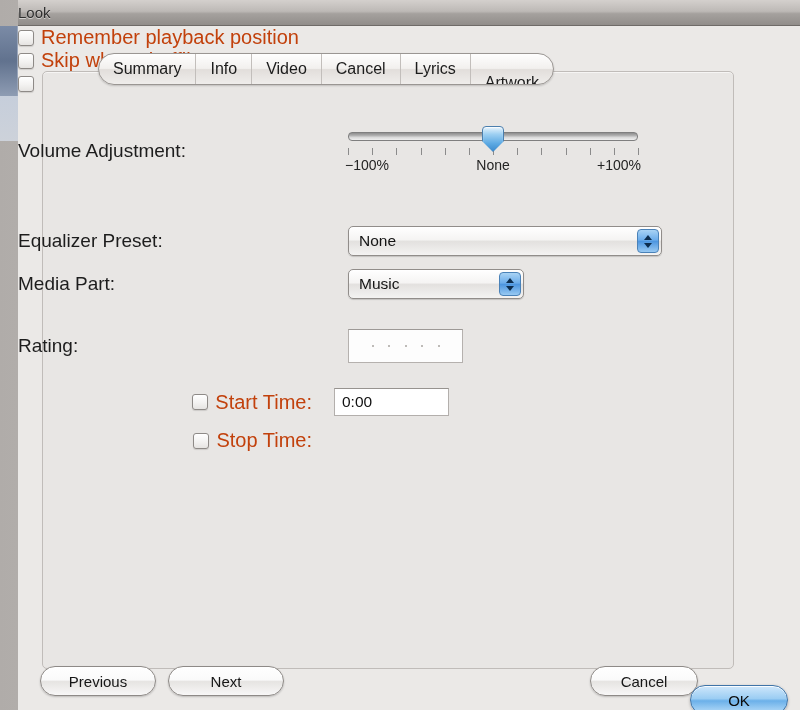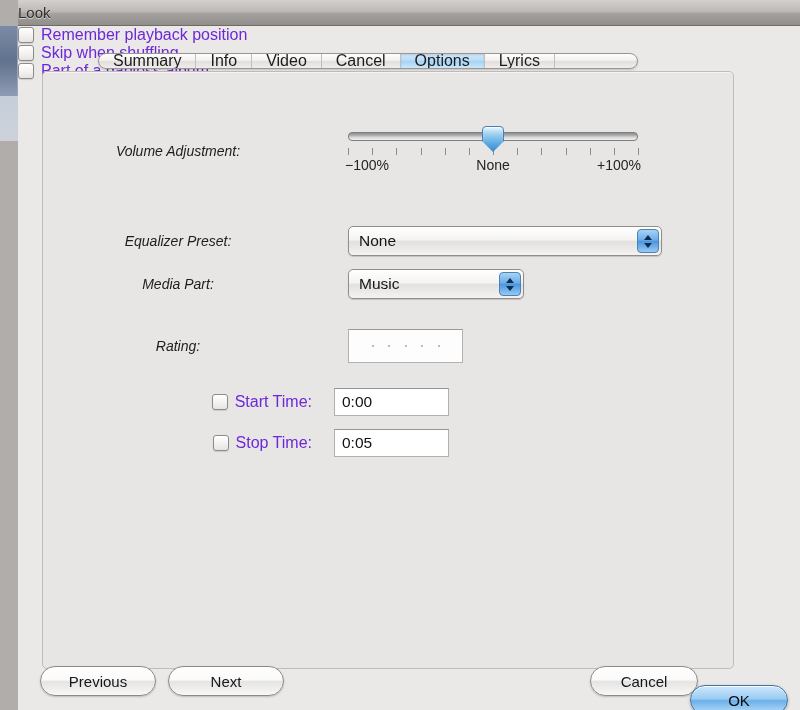--- a/index.html
+++ b/index.html
@@ -56,21 +56,21 @@
     position: absolute;
     left: 18px; top: 26px;
     width: 782px; height: 684px;
     background: #ebe9e7;
   }
 
   
   .tabbar {
     position: absolute;
     left: 80px; top: 27px;
-    height: 16px;
+    height: 32px;
     display: flex;
     border: 1px solid #9a9693;
     border-radius: 16px;
     background: linear-gradient(to bottom,#fefefe 0%,#f2f0ee 48%,#e2dedb 52%,#efedeb 100%);
     box-shadow: 0 1px 2px rgba(0,0,0,.18);
     overflow: hidden;
     z-index: 5;
   }
   .tab {
     display: flex;
@@ -96,25 +96,24 @@
     width: 692px; height: 598px;
     background: #e8e6e4;
     border: 1px solid #c0bcb9;
     border-radius: 5px;
     box-shadow: inset 0 1px 0 #f6f5f4;
   }
 
   
   .row { position: absolute; display: flex; align-items: center; }
   .flabel {
-    font-size: 14px;
+    font-size: 19px;
     color: #1d1d1d;
-    text-align: center;
+    text-align: left;
     white-space: nowrap;
-    font-style: italic;
   }
 
   
   .row-volume { left: 0; top: 100px; width: 692px; }
   .vol-label { width: 330px; padding-right: 10px; }
   .slider-wrap { position: relative; width: 290px; height: 50px; }
   .slider-track {
     position: absolute;
     left: 0; top: 6px;
     width: 290px; height: 9px;
@@ -230,22 +229,22 @@
 
   .cbox {
     width: 16px; height: 16px;
     border: 1px solid #8e8a87;
     border-radius: 3px;
     background: linear-gradient(to bottom,#ffffff 0%,#f3f2f1 55%,#e6e4e2 100%);
     box-shadow: inset 0 1px 0 #ffffff, 0 1px 1px rgba(0,0,0,.12);
     flex: 0 0 auto;
   }
   .cb-label {
-    font-size: 16px;
-    color: #6d28d9;
+    font-size: 20px;
+    color: #c2410c;
     margin-left: 7px;
     white-space: nowrap;
   }
   .time-leader {
     width: 316px;
     display: flex;
     justify-content: flex-end;
     align-items: center;
     padding-right: 22px;
   }
@@ -308,21 +307,20 @@
 
   <div class="dialog">
 
     <div class="panel"></div>
 
     <div class="tabbar" id="tabbar">
         <div class="tab">Summary</div>
         <div class="tab">Info</div>
         <div class="tab">Video</div>
         <div class="tab">Cancel</div>
-        <div class="tab selected">Options</div>
         <div class="tab">Lyrics</div>
         <div class="tab">Artwork</div>
       </div>
 
     <div class="row row-volume">
       <div class="flabel vol-label">Volume Adjustment:</div>
       <div class="slider-wrap">
         <div class="slider-track"></div>
         <div class="slider-ticks" id="vol-ticks">
             <i style="left: 0%;"></i>
@@ -387,21 +385,20 @@
         <span class="cb-label">Start Time:</span>
       </div>
       <div class="textfield">0:00</div>
     </div>
 
     <div class="row row-stop">
       <div class="time-leader">
         <span class="cbox"></span>
         <span class="cb-label">Stop Time:</span>
       </div>
-      <div class="textfield">0:05</div>
     </div>
 
     <div class="row-cb row-cb1">
       <span class="cbox"></span>
       <span class="cb-label">Remember playback position</span>
     </div>
     <div class="row-cb row-cb2">
       <span class="cbox"></span>
       <span class="cb-label">Skip when shuffling</span>
     </div>

